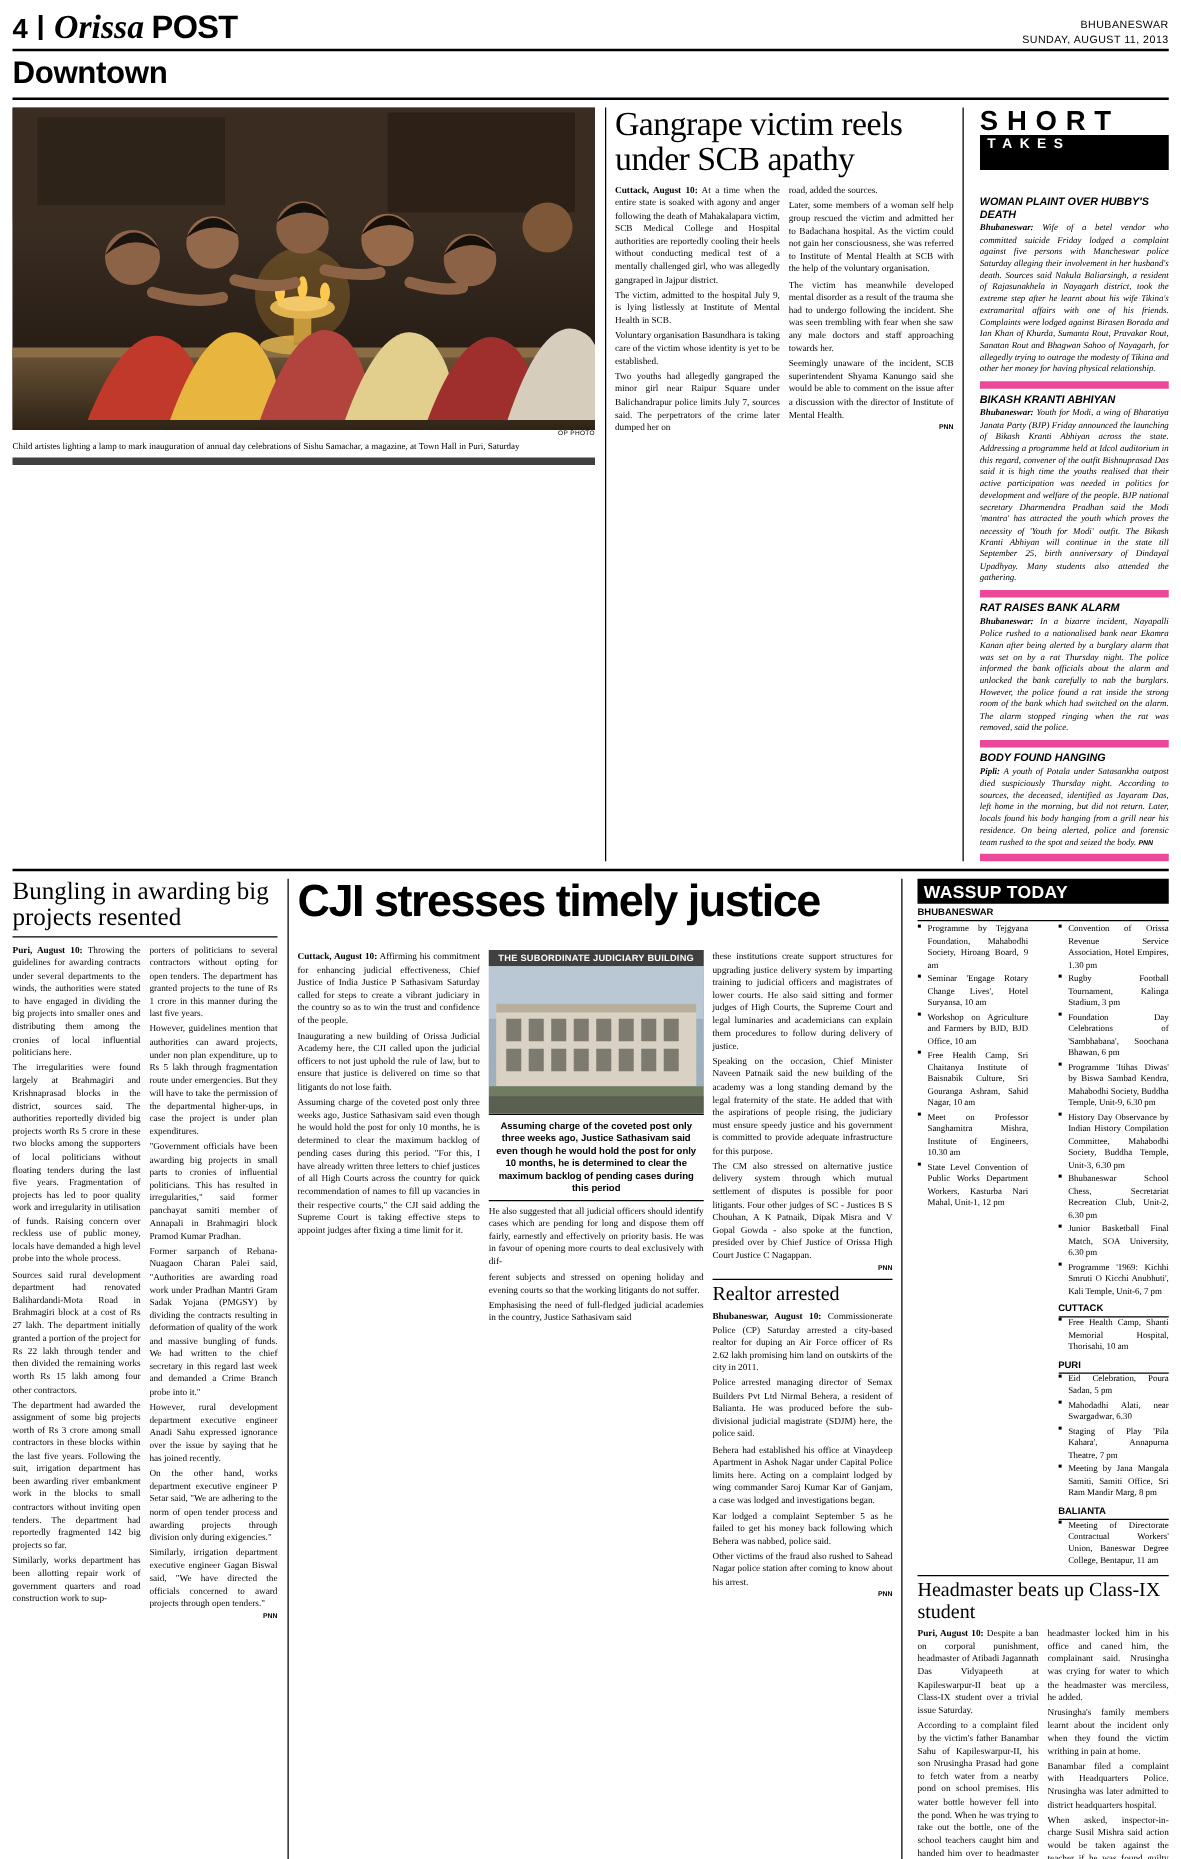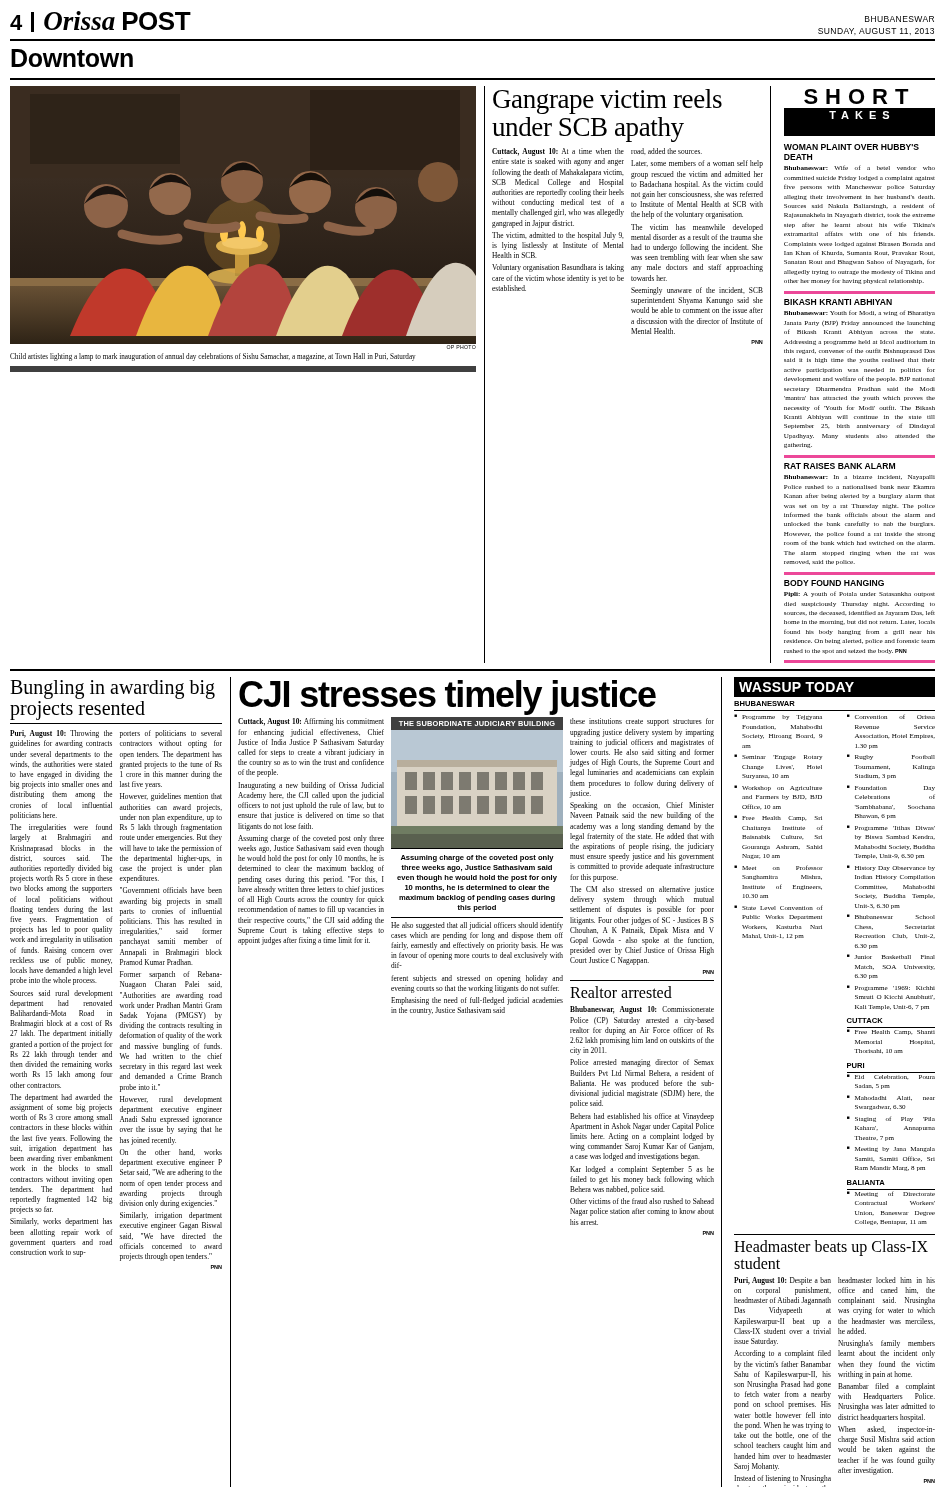--- a/index.html
+++ b/index.html
@@ -49,42 +49,42 @@
     border-bottom: 6px solid #404040; text-align: justify;
   }
   .photo-credit { font-family:"Liberation Sans",sans-serif; font-size:5.2px; text-align:right; letter-spacing:.3px;}
 
   .gang-col { width: 292px; border-left: 1px solid #000; border-right: 1px solid #000; padding: 0 7px; }
   .gang-head { font-size: 27px; line-height: 1.02; letter-spacing: -0.4px; margin-bottom: 6px; }
   .gang-cols { display: flex; gap: 7px; }
   .gang-cols > div { width: 50%; }
 
   .short-col { width: 159px; padding-left: 5px; }
-  .short-takes-logo { text-align: center; border: 0; margin-bottom: 3px; }
+  .short-takes-logo { border: 0; margin-bottom: 17px; }
   .st-word {
     font-family: "Liberation Sans", sans-serif; font-weight: bold; font-size: 22px;
     letter-spacing: 7px; display:block; line-height:1;
   }
   .st-word2 {
     background: #000; color: #fff; font-family:"Liberation Sans",sans-serif;
     font-weight: bold; font-size: 11px; letter-spacing: 6px; padding: 1px 0 15px 6px; display:block;
   }
-  .st-item { border-bottom: 3px solid #ec4899; padding: 4px 0; }
+  .st-item { border-bottom: 6px solid #ec4899; padding: 4px 0; font-style: italic; }
   .st-head { font-family: "Liberation Sans", sans-serif; font-weight: bold; font-size: 8.6px; line-height: 1.12; margin-bottom: 2px; }
   .st-body { font-size: 7.1px; line-height: 1.33; text-align: justify; }
 
   
   .mid-row { display: flex; gap: 8px; margin-top: 6px; border-top: 2px solid #000; padding-top: 6px; }
   .bung-col { width: 212px; }
   .bung-head { font-size: 20px; line-height: 1.05; margin-bottom: 5px; padding-bottom:4px; border-bottom:1px solid #000;}
   .bung-cols { display: flex; gap: 7px; }
   .bung-cols > div { width: 50%; }
 
   .cji-col { width: 492px; border-left: 1px solid #000; border-right: 1px solid #000; padding: 0 7px; }
-  .cji-head { font-family: "Liberation Sans", sans-serif; font-weight: bold; font-size: 36px; line-height: .98; letter-spacing: -1.2px; margin-bottom: 5px; }
+  .cji-head { font-family: "Liberation Sans", sans-serif; font-weight: bold; font-size: 36px; line-height: .98; letter-spacing: -1.2px; margin-bottom: 22px; }
   .cji-grid { display: flex; gap: 7px; }
   .cji-c1 { width: 150px; }
   .cji-c2 { width: 172px; }
   .cji-c3 { width: 148px; }
   .judbld-cap {
     background: #404040; color: #fff; font-family: "Liberation Sans", sans-serif;
     font-weight: bold; font-size: 7.4px; text-align: center; padding: 2px 0; letter-spacing: .2px;
   }
   .judbld-img { width: 100%; height: 118px; background: linear-gradient(#b9c3cc,#8e9aa4); position: relative; overflow:hidden;}
   .pullquote { font-family:"Liberation Sans",sans-serif; font-weight: bold; font-size: 7.6px; line-height: 1.3; text-align: center; padding: 4px 2px; }
@@ -219,20 +219,21 @@
     </div>
 
     <div class="gang-col">
       <div class="gang-head hl">Gangrape victim reels under SCB apathy</div>
       <div class="gang-cols">
         <div class="body-txt">
           <div></div>
         <p><span class="dl">Cuttack, August 10:</span> At a time when the entire state is soaked with agony and anger following the death of Mahakalapara victim, SCB Medical College and Hospital authorities are reportedly cooling their heels without conducting medical test of a mentally challenged girl, who was allegedly gangraped in Jajpur district.</p>
             <p>The victim, admitted to the hospital July 9, is lying listlessly at Institute of Mental Health in SCB.</p>
             <p>Voluntary organisation Basundhara is taking care of the victim whose identity is yet to be established.</p>
+            <p>Two youths had allegedly gangraped the minor girl near Raipur Square under Balichandrapur police limits July 7, sources said. The perpetrators of the crime later dumped her on</p>
           </div>
         <div class="body-txt">
           <div></div>
           <p>road, added the sources.</p>
             <p>Later, some members of a woman self help group rescued the victim and admitted her to Badachana hospital. As the victim could not gain her consciousness, she was referred to Institute of Mental Health at SCB with the help of the voluntary organisation.</p>
             <p>The victim has meanwhile developed mental disorder as a result of the trauma she had to undergo following the incident. She was seen trembling with fear when she saw any male doctors and staff approaching towards her.</p>
             <p>Seemingly unaware of the incident, SCB superintendent Shyama Kanungo said she would be able to comment on the issue after a discussion with the director of Institute of Mental Health.</p>
             <div class="pnn" style="text-align:right">PNN</div>
         </div>
       </div>

